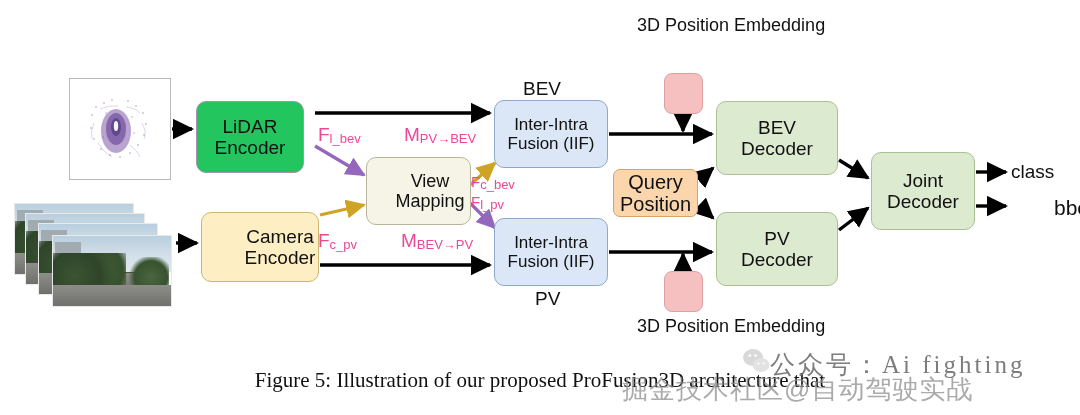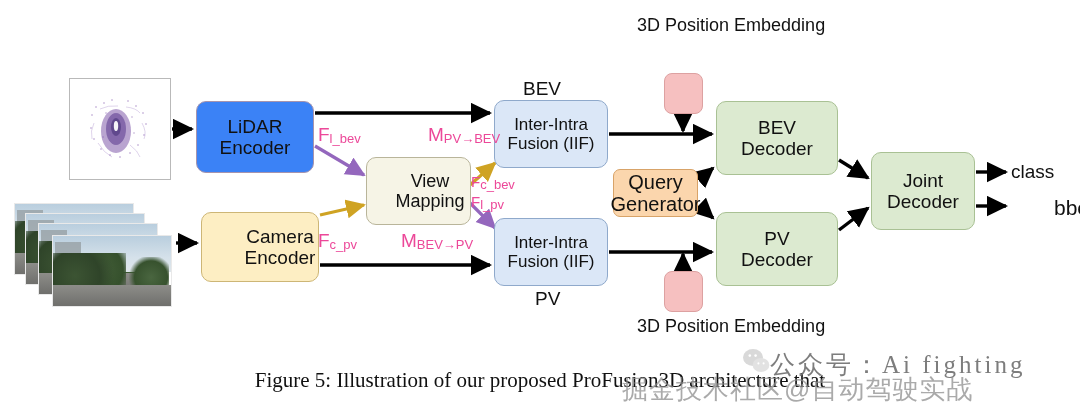--- a/index.html
+++ b/index.html
@@ -6,21 +6,21 @@
   body{width:1080px;height:415px;position:relative;overflow:hidden;
        font-family:"Liberation Sans",sans-serif;color:#111;}
   #fig{position:absolute;left:0;top:0;width:1080px;height:415px;}
 
   .node{position:absolute;box-sizing:border-box;display:flex;flex-direction:column;
         align-items:center;justify-content:center;text-align:center;
         border:1px solid #9a9a9a;border-radius:10px;line-height:1.12;
         font-size:19px;color:#111;}
   .node span{display:block;white-space:nowrap;}
 
-  .lidar-enc{left:196px;top:101px;width:118px;height:72px;background:#3b82f6;border-color:#a694ad;text-align:right;}
+  .lidar-enc{left:196px;top:101px;width:108px;height:72px;background:#22c55e;border-color:#a694ad;text-align:right;}
   .camera-enc{left:201px;top:212px;width:118px;height:70px;background:#fdeec3;border-color:#cdb676;padding-left:40px;}
   .view-map{left:366px;top:157px;width:105px;height:68px;background:#f6f4e6;border-color:#b9b59a;font-size:18px;padding-left:23px;}
   .iif-bev{left:494px;top:100px;width:114px;height:68px;background:#dbe7f7;border-color:#8fa9cb;font-size:17px;}
   .iif-pv{left:494px;top:218px;width:114px;height:68px;background:#dbe7f7;border-color:#8fa9cb;font-size:17px;}
   .query-gen{left:613px;top:169px;width:85px;height:48px;background:#fbd6ad;border-color:#d8a368;font-size:20px;border-radius:7px;}
   .bev-dec{left:716px;top:101px;width:122px;height:74px;background:#dcead0;border-color:#a9c194;}
   .pv-dec{left:716px;top:212px;width:122px;height:74px;background:#dcead0;border-color:#a9c194;}
   .joint-dec{left:871px;top:152px;width:104px;height:78px;background:#dcead0;border-color:#a9c194;}
   .pe-top{left:664px;top:73px;width:39px;height:41px;background:#f6c0c0;border-color:#dda1a1;border-radius:8px;}
   .pe-bot{left:664px;top:271px;width:39px;height:41px;background:#f6c0c0;border-color:#dda1a1;border-radius:8px;}
@@ -29,21 +29,21 @@
   .lbl-bev{left:523px;top:78px;}
   .lbl-pv{left:535px;top:288px;}
   .lbl-pe-top{left:637px;top:14px;line-height:1.25;text-align:center;font-size:18px;}
   .lbl-pe-bot{left:637px;top:315px;line-height:1.25;text-align:center;font-size:18px;}
   .lbl-class{left:1011px;top:161px;font-size:19px;}
   .lbl-bbox{left:1054px;top:196px;font-size:21px;}
 
   .feat{position:absolute;font-size:19px;white-space:nowrap;color:#ec4899;}
   .feat sub{font-size:13px;vertical-align:-2px;}
   .f-lbev{left:318px;top:124px;}
-  .f-mpvbev{left:404px;top:124px;margin-left:24px;}
+  .f-mpvbev{left:404px;top:124px;}
   .f-cbev{left:471px;top:173px;font-size:15px;}
   .f-lpv{left:471px;top:193px;font-size:15px;}
   .f-cpv{left:318px;top:230px;}
   .f-mbevpv{left:401px;top:230px;}
 
   .imgbox{position:absolute;border:1px solid #b9b9b9;background:#fff;}
   .lidar-img{left:69px;top:78px;width:100px;height:100px;overflow:hidden;}
   .cam-stack{position:absolute;left:14px;top:203px;width:160px;height:105px;}
   .cam{position:absolute;width:118px;height:70px;border:1px solid #e9e9e9;overflow:hidden;}
   .cam .sky{position:absolute;left:0;top:0;right:0;height:52%;
@@ -200,21 +200,21 @@
   <div class="node iif-bev">
     <span>Inter-Intra</span>
     <span>Fusion (IIF)</span>
   </div>
   <div class="node iif-pv">
     <span>Inter-Intra</span>
     <span>Fusion (IIF)</span>
   </div>
   <div class="node query-gen">
     <span>Query</span>
-    <span>Generator</span>
+    <span>Position</span>
   </div>
   <div class="node bev-dec">
     <span>BEV</span>
     <span>Decoder</span>
   </div>
   <div class="node pv-dec">
     <span>PV</span>
     <span>Decoder</span>
   </div>
   <div class="node joint-dec">

